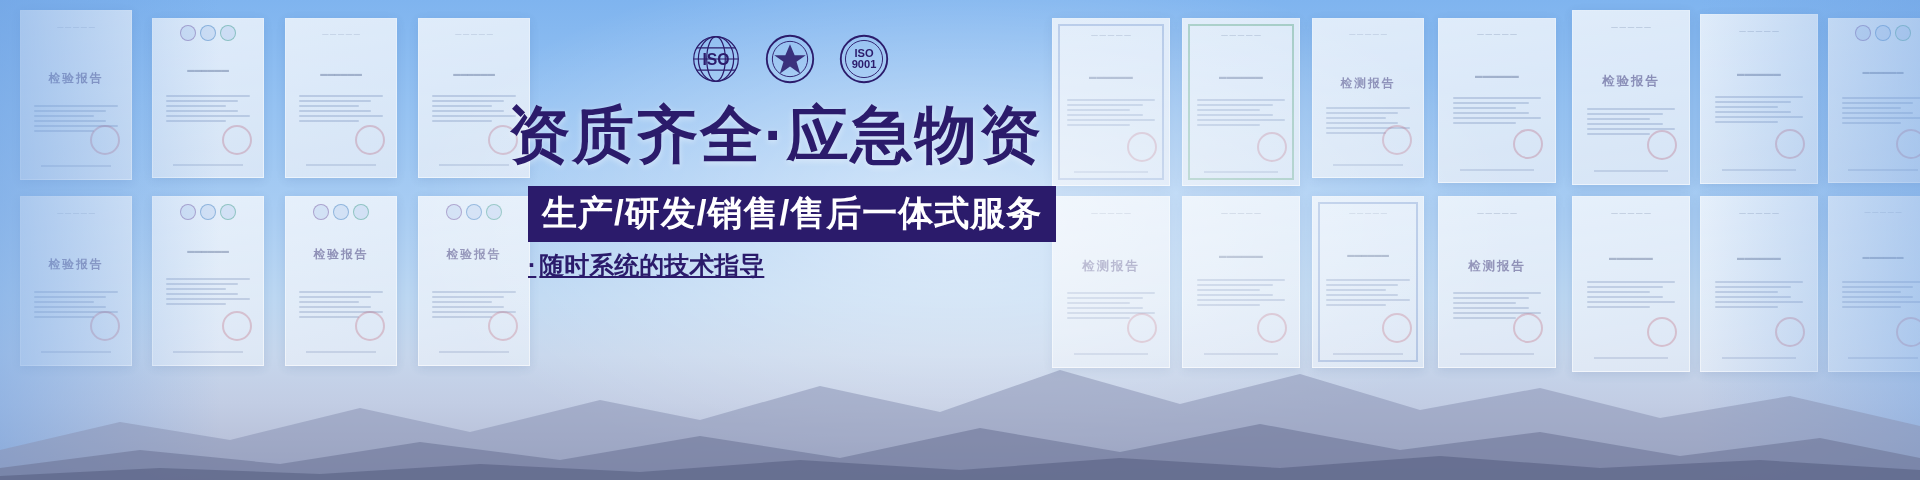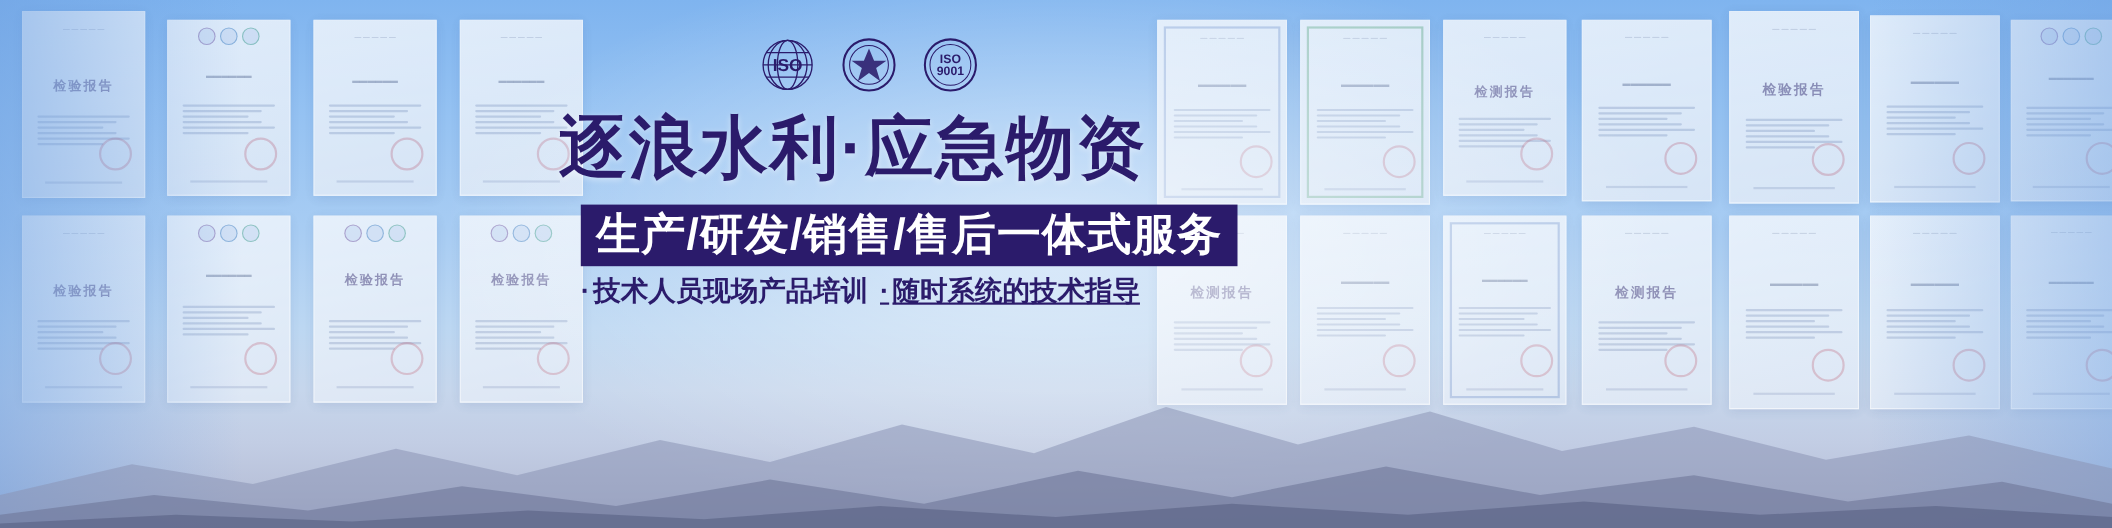--- a/index.html
+++ b/index.html
@@ -115,21 +115,21 @@
     letter-spacing:2px;
     white-space:nowrap;
     text-shadow:0 2px 6px rgba(255,255,255,.45);
   }
   #subtitle-bar {
     position:absolute; left:528px; top:186px;
     background:#2b1b6b;
     padding:8px 14px 10px 14px;
   }
   #subtitle-bar .txt {
-    font-size:40px; line-height:38px;
+    font-size:35px; line-height:38px;
     font-weight:700; color:#ffffff;
     letter-spacing:1px; white-space:nowrap;
   }
   #features {
     position:absolute; left:528px; top:248px;
     width:540px;
   }
   .feat-row { display:flex; margin-bottom:11px; }
   .feat {
     font-size:25px; line-height:34px;
@@ -515,30 +515,29 @@
     </svg>
 
     <svg class="logo" width="56" height="56" viewBox="0 0 56 56">
       <circle cx="28" cy="28" r="25" fill="none" stroke="#2b1b6b" stroke-width="2"></circle>
       <circle cx="28" cy="28" r="20" fill="none" stroke="#2b1b6b" stroke-width="1"></circle>
       <text x="28" y="26" text-anchor="middle" font-family="'Liberation Sans',sans-serif" font-size="12" font-weight="700" fill="#2b1b6b">ISO</text>
       <text x="28" y="38" text-anchor="middle" font-family="'Liberation Sans',sans-serif" font-size="12" font-weight="700" fill="#2b1b6b">9001</text>
     </svg>
   </div>
 
-  <div id="title">逐浪水利·应急物资</div>
+  <div id="title">资质齐全·应急物资</div>
 
   <div id="subtitle-bar">
     <div class="txt">生产/研发/销售/售后一体式服务</div>
   </div>
 
   <div id="features">
 
     <div class="feat-row">
-      <div class="feat col1"><span class="dot">·</span><span>技术人员现场产品培训</span></div>
       <div class="feat col2"><span class="dot">·</span><span>随时系统的技术指导</span></div>
     </div>
 
 
 
   </div>
 
 </div>
 
 </body></html>

